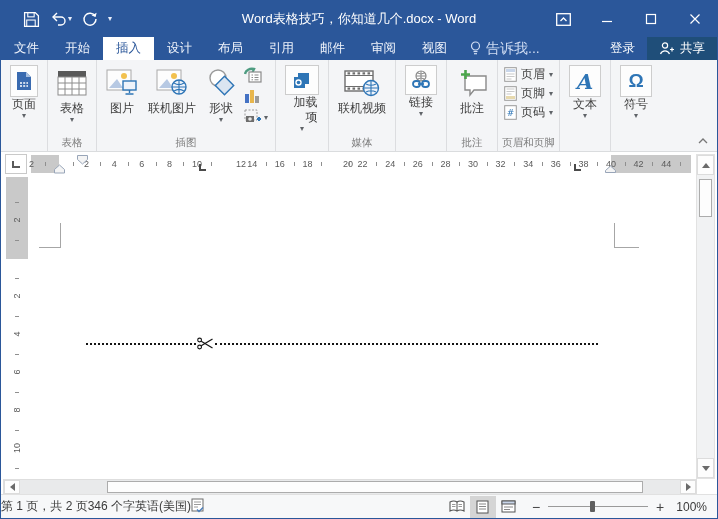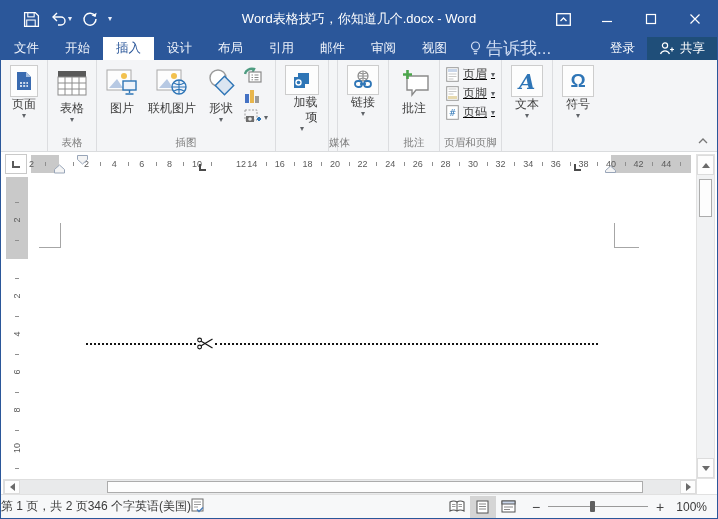--- a/index.html
+++ b/index.html
@@ -13,38 +13,38 @@
   .qbtn { display:flex; align-items:center; color:#fff; }
   .title { position:absolute; left:50%; top:0; transform:translateX(-50%); height:36px; line-height:36px; color:#fff; font-size:13px; white-space:nowrap; }
   .wincontrols { position:absolute; right:0; top:0; height:36px; display:flex; align-items:center; }
   .wc { width:44px; height:36px; display:flex; align-items:center; justify-content:center; }
   .dropGlyph { font-size:8px; color:#e8eefa; line-height:8px; }
 
   
   .tabrow { position:absolute; left:0; top:36px; width:100%; height:23px; background:#2b579a; display:flex; align-items:stretch; }
   .tab { color:#f0f4fb; font-size:12.5px; padding:0 13px; display:flex; align-items:center; }
   .tab.active { background:#fff; color:#2b579a; }
-  .tellme { display:flex; align-items:center; gap:5px; color:#cfdcf2; padding:0 10px; font-size:17px; }
+  .tellme { display:flex; align-items:center; gap:5px; color:#cfdcf2; padding:0 10px; font-size:14px; }
   .tabspacer { flex:1; }
   .signin { color:#fff; display:flex; align-items:center; padding:0 12px; font-size:12.5px; }
   .share { background:#1f4e79; color:#fff; display:flex; align-items:center; gap:6px; padding:0 12px; font-size:12.5px; }
 
   
   .ribbon { position:absolute; left:0; top:59px; width:100%; height:92px; background:#f4f5f7; border-bottom:1px solid #dadcde; display:flex; align-items:stretch; }
   .rgroup { position:relative; display:flex; align-items:flex-start; padding:4px 4px 16px 4px; border-right:1px solid #dcdde0; }
   .glabel { position:absolute; bottom:1px; left:0; right:0; text-align:center; font-size:10.5px; color:#7b7b7b; white-space:nowrap; }
   .rbtn { display:flex; flex-direction:column; align-items:center; padding:1px 5px; }
   .rbtn .ico { height:36px; display:flex; align-items:center; justify-content:center; }
   .rbtn .lbl { font-size:12px; color:#3f3f3f; line-height:15px; white-space:nowrap; text-align:right; }
   .rbtn .lbl.narrow { white-space:normal; width:2.6em; }
   .arrow { font-size:8px; color:#5f6368; line-height:7px; }
   .icobox { border:1px solid #cdcdcd; background:#fdfdfd; display:flex; align-items:center; justify-content:center; }
   .smallcol { display:flex; flex-direction:column; justify-content:flex-start; gap:3px; padding:2px 3px; }
   .sbtn { display:flex; align-items:center; gap:2px; height:18px; }
-  .hfcol { display:flex; flex-direction:column; padding:1px 2px;text-decoration:underline; }
+  .hfcol { display:flex; flex-direction:column; padding:1px 2px; }
   .hfrow { display:flex; align-items:center; gap:4px; height:19px; font-size:12px; color:#3f3f3f; white-space:nowrap; }
   .collapse { position:absolute; right:9px; bottom:4px; }
 
   
   .tabselector { position:absolute; left:4px; top:153px; width:22px; height:20px; background:#fff; border:1px solid #c9c9c9; display:flex; align-items:center; justify-content:center; }
   .tabsel-l { width:8px; height:7px; border-left:2px solid #5a5a5a; border-bottom:2px solid #5a5a5a; }
   .hruler { position:absolute; left:30px; top:154px; width:660px; height:18px; background:#c9c9c9; overflow:visible; }
   .hruler .white { position:absolute; left:28px; top:0; width:552px; height:18px; background:#fff; }
   .rnum { position:absolute; top:0; transform:translateX(-50%); font-size:9px; color:#5a5a5a; line-height:18px; }
   .rtick { position:absolute; top:7px; width:1px; height:4px; background:#8f8f8f; }
@@ -275,20 +275,41 @@
               <circle cx="6.5" cy="11.5" r="1.8" fill="#2e75b6"></circle>
             </svg>
         </span>
         <span class="lbl narrow">加载项</span>
         <span class="arrow">▾</span>
       </div>
       <div class="glabel"></div>
     </div>
 
     <div class="rgroup">
+      <div class="rbtn">
+        <span class="ico">
+          <svg width="36" height="30" viewBox="0 0 36 30">
+              <rect x="1" y="3" width="28" height="20" fill="#fff" stroke="#6d6d6d" stroke-width="1.4"></rect>
+              <path d="M1 7.5 h28 M1 18.5 h28" stroke="#6d6d6d"></path>
+              <rect x="3.5" y="4.3" width="2.6" height="2.2" fill="#6d6d6d"></rect>
+              <rect x="8.5" y="4.3" width="2.6" height="2.2" fill="#6d6d6d"></rect>
+              <rect x="13.5" y="4.3" width="2.6" height="2.2" fill="#6d6d6d"></rect>
+              <rect x="18.5" y="4.3" width="2.6" height="2.2" fill="#6d6d6d"></rect>
+              <rect x="23.5" y="4.3" width="2.6" height="2.2" fill="#6d6d6d"></rect>
+              <rect x="3.5" y="19.5" width="2.6" height="2.2" fill="#6d6d6d"></rect>
+              <rect x="8.5" y="19.5" width="2.6" height="2.2" fill="#6d6d6d"></rect>
+              <rect x="13.5" y="19.5" width="2.6" height="2.2" fill="#6d6d6d"></rect>
+              <rect x="18.5" y="19.5" width="2.6" height="2.2" fill="#6d6d6d"></rect>
+              <rect x="23.5" y="19.5" width="2.6" height="2.2" fill="#6d6d6d"></rect>
+              <circle cx="27" cy="20" r="7.5" fill="#eef3fa" stroke="#2e75b6" stroke-width="1.4"></circle>
+              <path d="M19.5 20 h15 M27 12.5 v15 M22 16 a11 11 0 0 0 10 0 M22 24 a11 11 0 0 1 10 0" fill="none" stroke="#2e75b6" stroke-width="1.1"></path>
+            </svg>
+        </span>
+        <span class="lbl">联机视频</span>
+      </div>
       <div class="glabel">媒体</div>
     </div>
 
     <div class="rgroup">
       <div class="rbtn">
         <span class="ico icobox" style="width:32px;height:30px">
           <svg width="20" height="20" viewBox="0 0 20 20">
               <circle cx="10" cy="6" r="5" fill="#fff" stroke="#8a8a8a" stroke-width="1.2"></circle>
               <path d="M5 6 h10 M10 1 v10 M6.5 3 a7 7 0 0 0 7 0 M6.5 9 a7 7 0 0 1 7 0" fill="none" stroke="#8a8a8a"></path>
               <rect x="2" y="11" width="7" height="6" rx="3" fill="none" stroke="#2e75b6" stroke-width="1.8"></rect>
@@ -382,21 +403,21 @@
         <span class="rnum" style="left: 0.4px;">2</span>
         <span class="rnum" style="left: 55.6px;">2</span>
         <span class="rnum" style="left: 83.2px;">4</span>
         <span class="rnum" style="left: 110.8px;">6</span>
         <span class="rnum" style="left: 138.4px;">8</span>
         <span class="rnum" style="left: 166px;">10</span>
         <span class="rnum" style="left: 210px;">12</span>
         <span class="rnum" style="left: 221.2px;">14</span>
         <span class="rnum" style="left: 248.8px;">16</span>
         <span class="rnum" style="left: 276.4px;">18</span>
-        <span class="rnum" style="left: 304px;">20</span>
+        <span class="rnum" style="left: 317px;">20</span>
         <span class="rnum" style="left: 331.6px;">22</span>
         <span class="rnum" style="left: 359.2px;">24</span>
         <span class="rnum" style="left: 386.8px;">26</span>
         <span class="rnum" style="left: 414.4px;">28</span>
         <span class="rnum" style="left: 442px;">30</span>
         <span class="rnum" style="left: 469.6px;">32</span>
         <span class="rnum" style="left: 497.2px;">34</span>
         <span class="rnum" style="left: 524.8px;">36</span>
         <span class="rnum" style="left: 552.4px;">38</span>
         <span class="rnum" style="left: 580px;">40</span>

